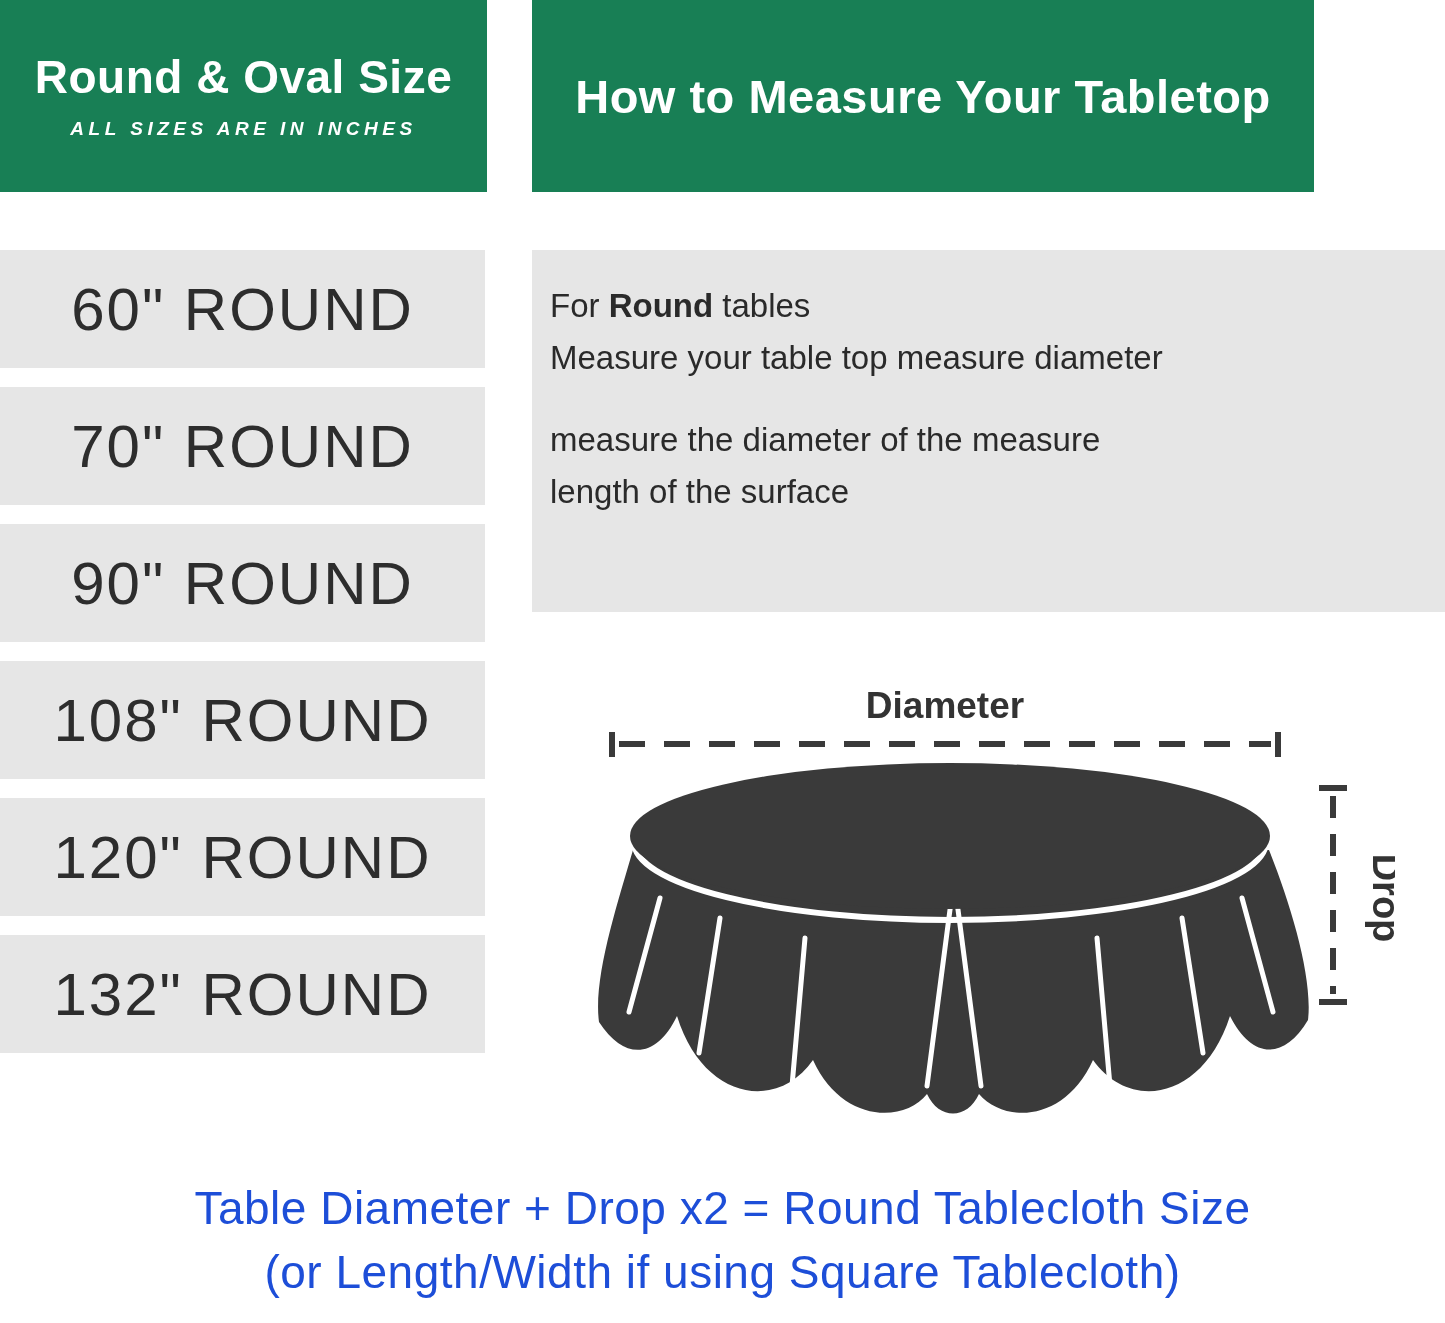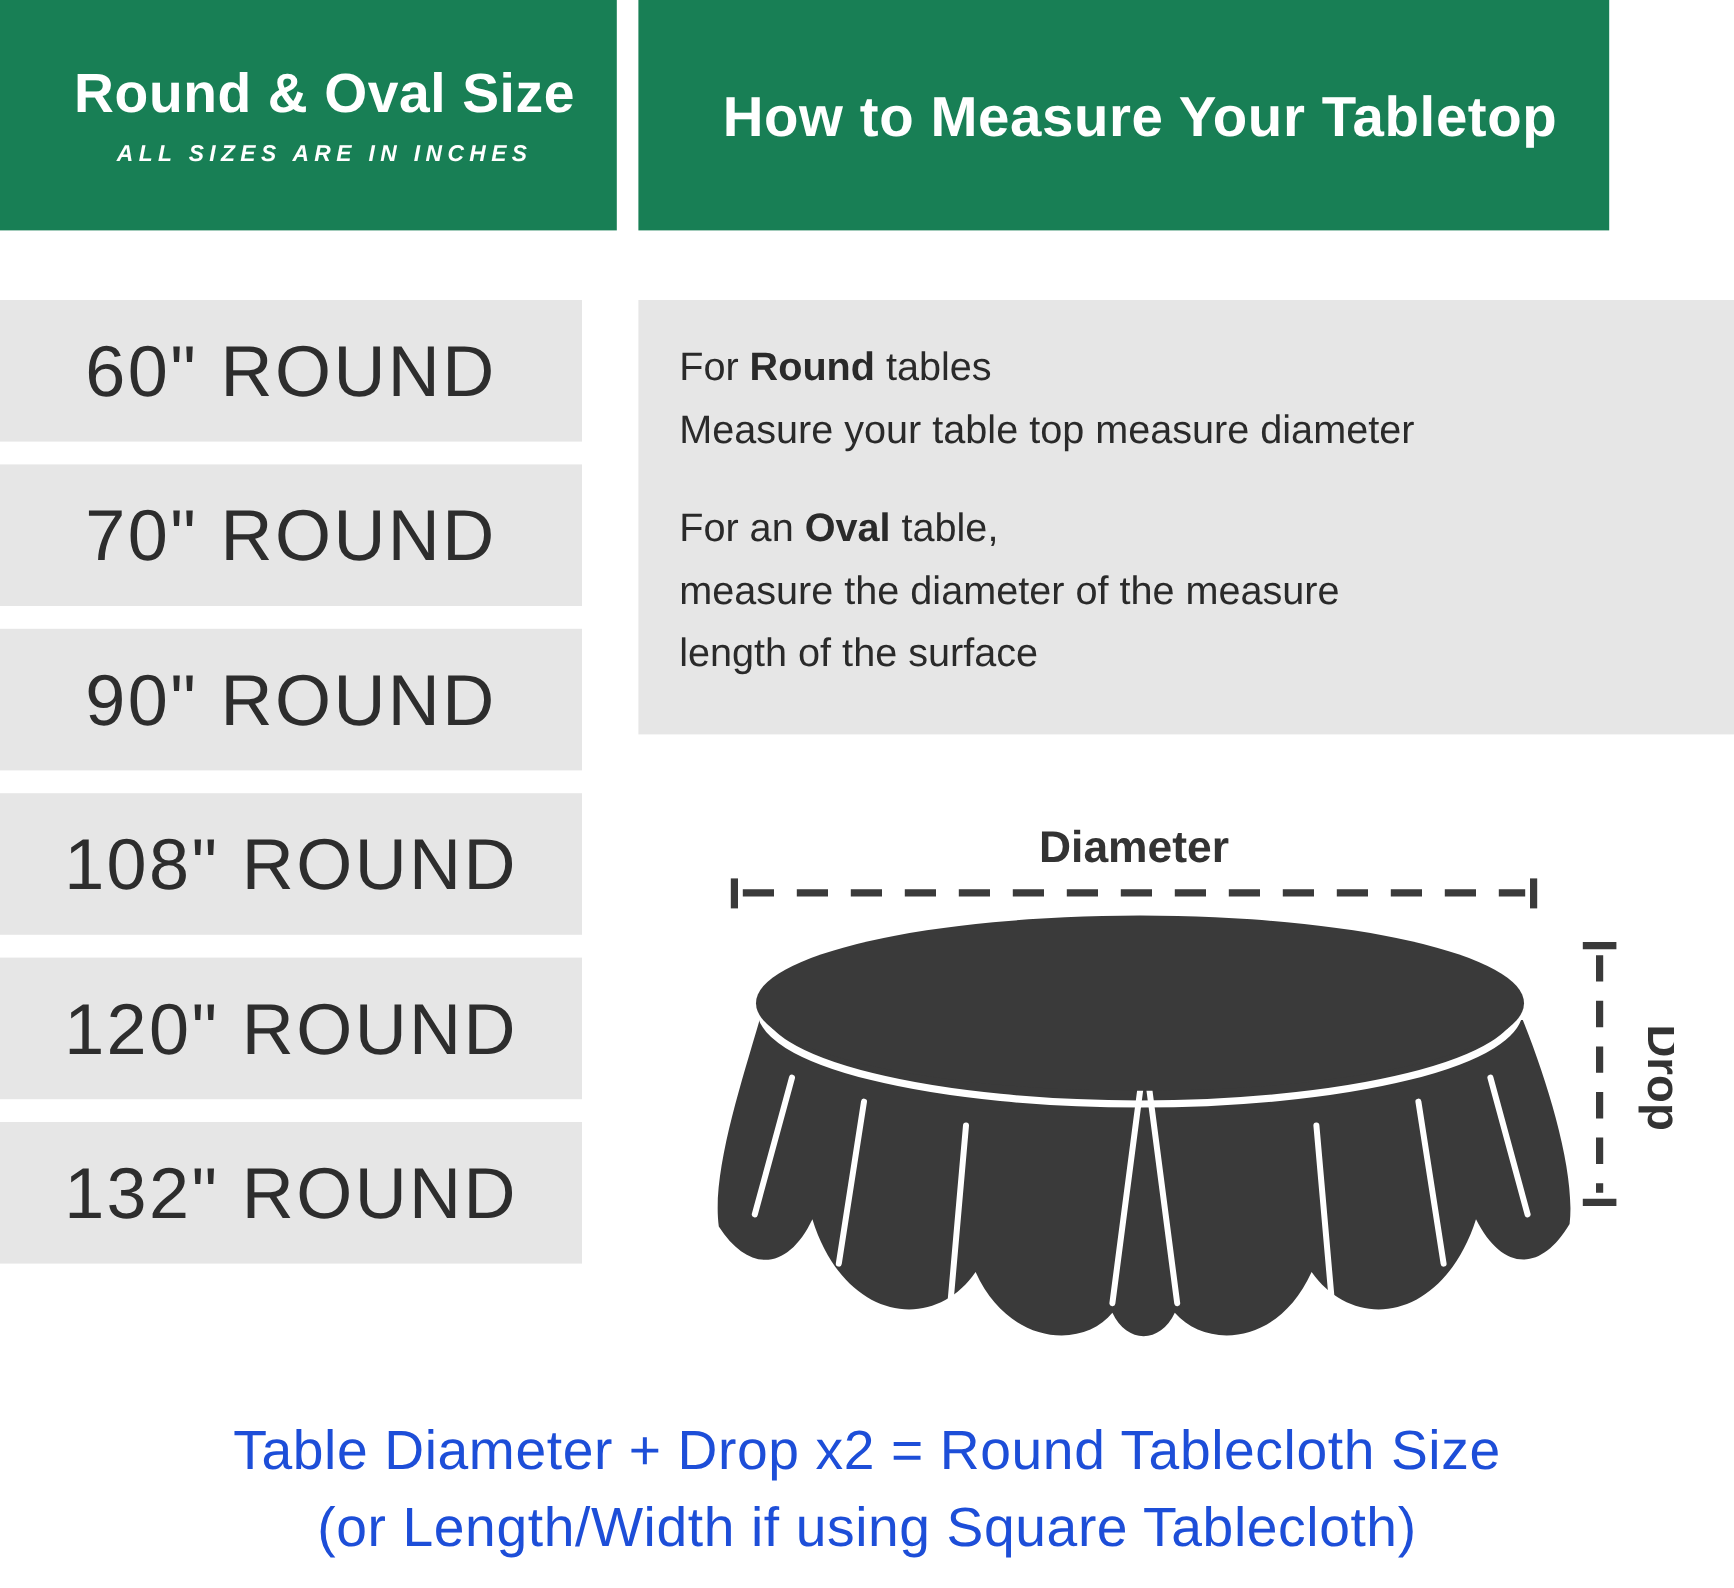--- a/index.html
+++ b/index.html
@@ -3,38 +3,38 @@
 <meta charset="utf-8">
 <style>
   html,body{margin:0;padding:0;background:#ffffff;}
   .canvas{
     position:relative;width:1445px;height:1323px;background:#ffffff;
     font-family:"Liberation Sans",sans-serif;overflow:hidden;
   }
   
   .banner{
     position:absolute;top:0;height:192px;background:#187f55;color:#ffffff;
-    display:flex;flex-direction:column;align-items:center;justify-content:center;padding-left:27px;
+    display:flex;flex-direction:column;align-items:center;justify-content:center;
   }
   .banner-left{left:0;width:487px;}
   .banner-right{left:532px;width:782px;}
   .banner-title{font-size:46px;font-weight:bold;letter-spacing:0.5px;line-height:1.1;}
   .banner-title-right{font-size:47px;font-weight:bold;letter-spacing:0.5px;}
   .banner-subtitle{font-size:19px;font-weight:bold;letter-spacing:4.5px;margin-top:16px;font-style:italic;}
   
   .size-row{
     position:absolute;left:0;width:485px;height:118px;background:#e6e6e6;
     display:flex;align-items:center;justify-content:center;
     font-size:60px;letter-spacing:2px;color:#2d2d2d;font-weight:400;
   }
   
   .info-box{
     position:absolute;left:532px;top:250px;width:913px;height:362px;background:#e6e6e6;
     color:#2a2a2a;font-size:33px;line-height:52px;box-sizing:border-box;
-    padding:30px 10px 0 34px;
+    padding:30px 10px 0 18px;
   }
   .info-box p{margin:0 0 30px 0;}
   .info-box .line{display:block;}
   
   .diagram{position:absolute;left:585px;top:660px;width:810px;height:470px;}
   
   .formula{
     position:absolute;left:0;top:1176px;width:1445px;text-align:center;
     color:#1d4ed8;font-size:46px;line-height:64px;font-weight:400;letter-spacing:0.5px;
   }
@@ -71,21 +71,20 @@
   <div class="size-row" style="top:935px">
     <span>132" ROUND</span>
   </div>
 
   <div class="info-box">
     <p>
       <span class="line"><span>For </span><b>Round</b><span> tables</span></span>
       <span class="line">Measure your table top measure diameter</span>
     </p>
     <p>
-      <span class="line"><span>For an </span><b>Oval</b><span> table,</span></span>
       <span class="line">measure the diameter of the measure</span>
       <span class="line">length of the surface</span>
     </p>
   </div>
 
   <svg class="diagram" viewBox="0 0 810 470" xmlns="http://www.w3.org/2000/svg">
 
     <text x="360" y="58" text-anchor="middle" font-size="37" font-weight="bold" fill="#333333">Diameter</text>
 
     <g stroke="#3a3a3a" stroke-width="6">

